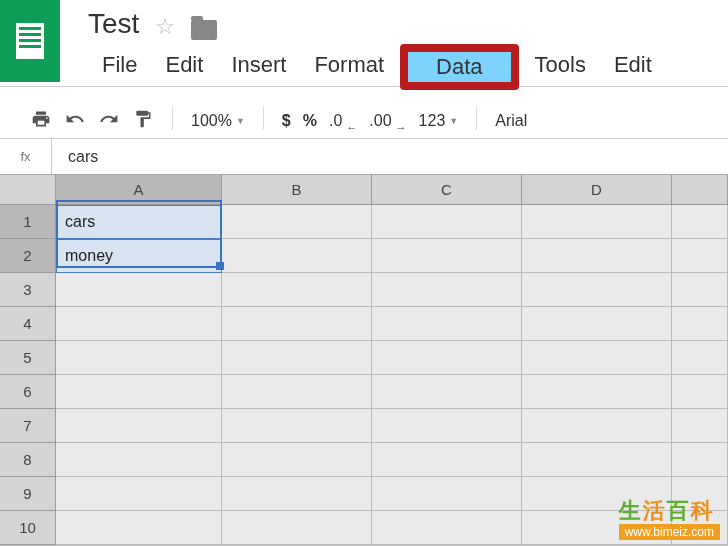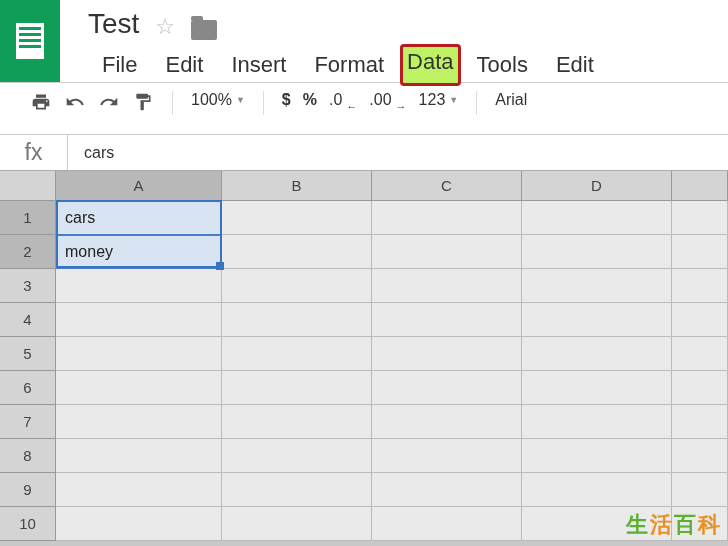--- a/index.html
+++ b/index.html
@@ -9,28 +9,28 @@
 .logo-inner { width: 28px; height: 36px; background: #fff; position: relative; }
 .logo-inner::before { content: ""; position: absolute; top: 4px; left: 3px; right: 3px; height: 3px; background: #0f9d58; box-shadow: 0 6px 0 #0f9d58, 0 12px 0 #0f9d58, 0 18px 0 #0f9d58; }
 .title-area { flex: 1; padding: 8px 0 0 28px; }
 .title-row { display: flex; align-items: flex-end; gap: 16px; margin-bottom: 8px; }
 .doc-title { font-size: 28px; color: #333; }
 .star-icon { color: #bbb; font-size: 22px; }
 .folder-icon { width: 26px; height: 20px; background: #888; border-radius: 2px; position: relative; }
 .folder-icon::before { content: ""; position: absolute; top: -4px; left: 0; width: 12px; height: 4px; background: #888; border-radius: 2px 2px 0 0; }
 .menu-bar { display: flex; gap: 0; }
 .menu-item { padding: 4px 14px; font-size: 22px; color: #333; cursor: pointer; }
-.menu-item.highlighted { background: #bef264; border: 3px solid #b91c1c; border-radius: 4px; padding: 2px 4px; margin: -4px 2px; }
-.toolbar { background: #fff; display: flex; align-items: flex-start; padding: 8px 30px; gap: 12px; border-bottom: 1px solid #ccc; height: 52px; }
+.menu-item.highlighted { background: #7dd3fc; border: 8px solid #b91c1c; border-radius: 4px; padding: 2px 28px; margin: -4px 2px; }
+.toolbar { background: #fff; display: flex; align-items: flex-end; padding: 8px 30px; gap: 12px; border-bottom: 1px solid #ccc; height: 52px; }
 .tb-icon { width: 22px; height: 22px; display: flex; align-items: center; justify-content: center; color: #555; font-size: 18px; cursor: pointer; }
 .tb-sep { width: 1px; height: 24px; background: #ddd; margin: 0 6px; }
 .tb-text { font-size: 16px; color: #333; cursor: pointer; display: flex; align-items: center; gap: 4px; }
 .dropdown-arrow { font-size: 9px; color: #888; }
 .formula-bar { background: #fff; display: flex; align-items: center; height: 36px; border-bottom: 1px solid #aaa; }
-.fx-label { width: 68px; text-align: center; font-size: 23px; color: #777; border-right: 1px solid #ccc; height: 100%; display: flex; align-items: center; justify-content: center; }
+.fx-label { width: 52px; text-align: center; font-size: 13px; color: #777; border-right: 1px solid #ccc; height: 100%; display: flex; align-items: center; justify-content: center; }
 .formula-input { flex: 1; padding: 0 16px; font-size: 16px; color: #333; }
 .grid-area { background: #c8c8c8; }
 .col-headers { display: flex; height: 30px; }
 .corner-cell { width: 56px; background: #d4d4d4; border-right: 1px solid #999; border-bottom: 1px solid #999; }
 .col-header { background: #d4d4d4; border-right: 1px solid #999; border-bottom: 1px solid #999; display: flex; align-items: center; justify-content: center; font-size: 15px; color: #444; cursor: pointer; }
 .col-header.selected { background: #b8b8b8; }
 .col-a { width: 166px; }
 .col-b { width: 150px; }
 .col-c { width: 150px; }
 .col-d { width: 150px; }
@@ -221,13 +221,14 @@
   <div class="selection-handle"></div>
 </div>
 
 <div class="watermark">
   <div class="wm-top">
     <span class="wm-ch g">生</span>
     <span class="wm-ch o">活</span>
     <span class="wm-ch g">百</span>
     <span class="wm-ch o">科</span>
   </div>
+  <div class="wm-url">www.bimeiz.com</div>
 </div>
 
 </body></html>

